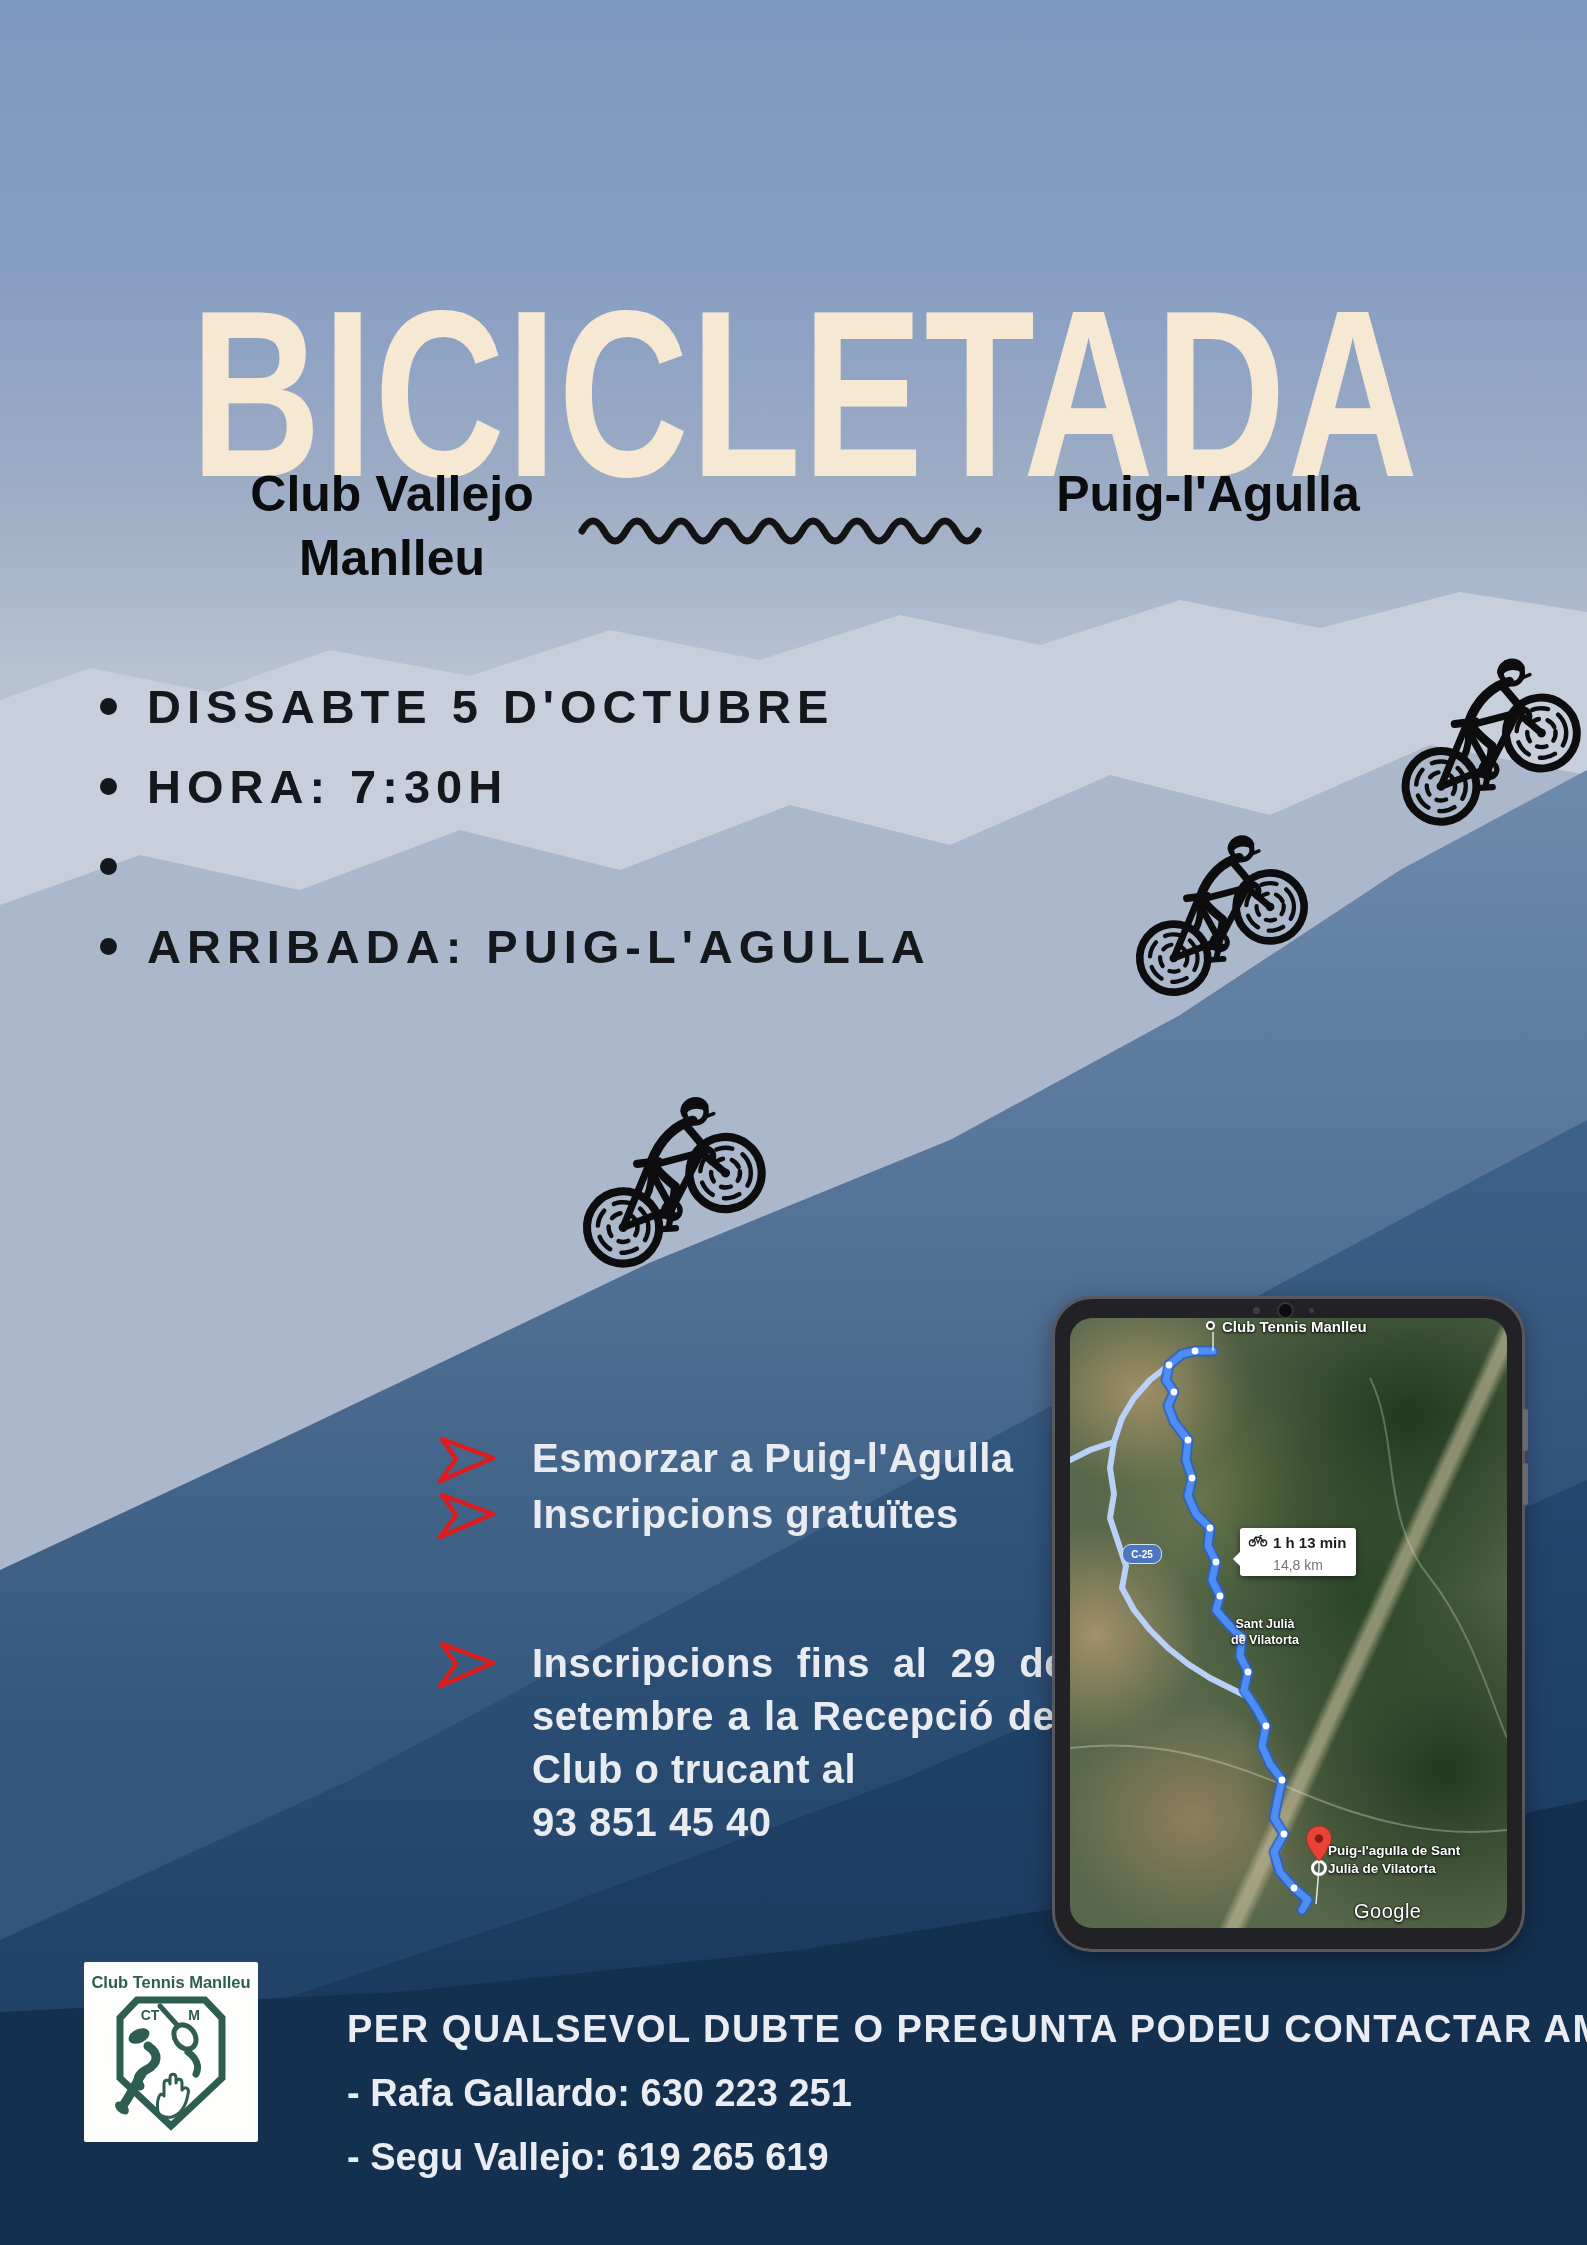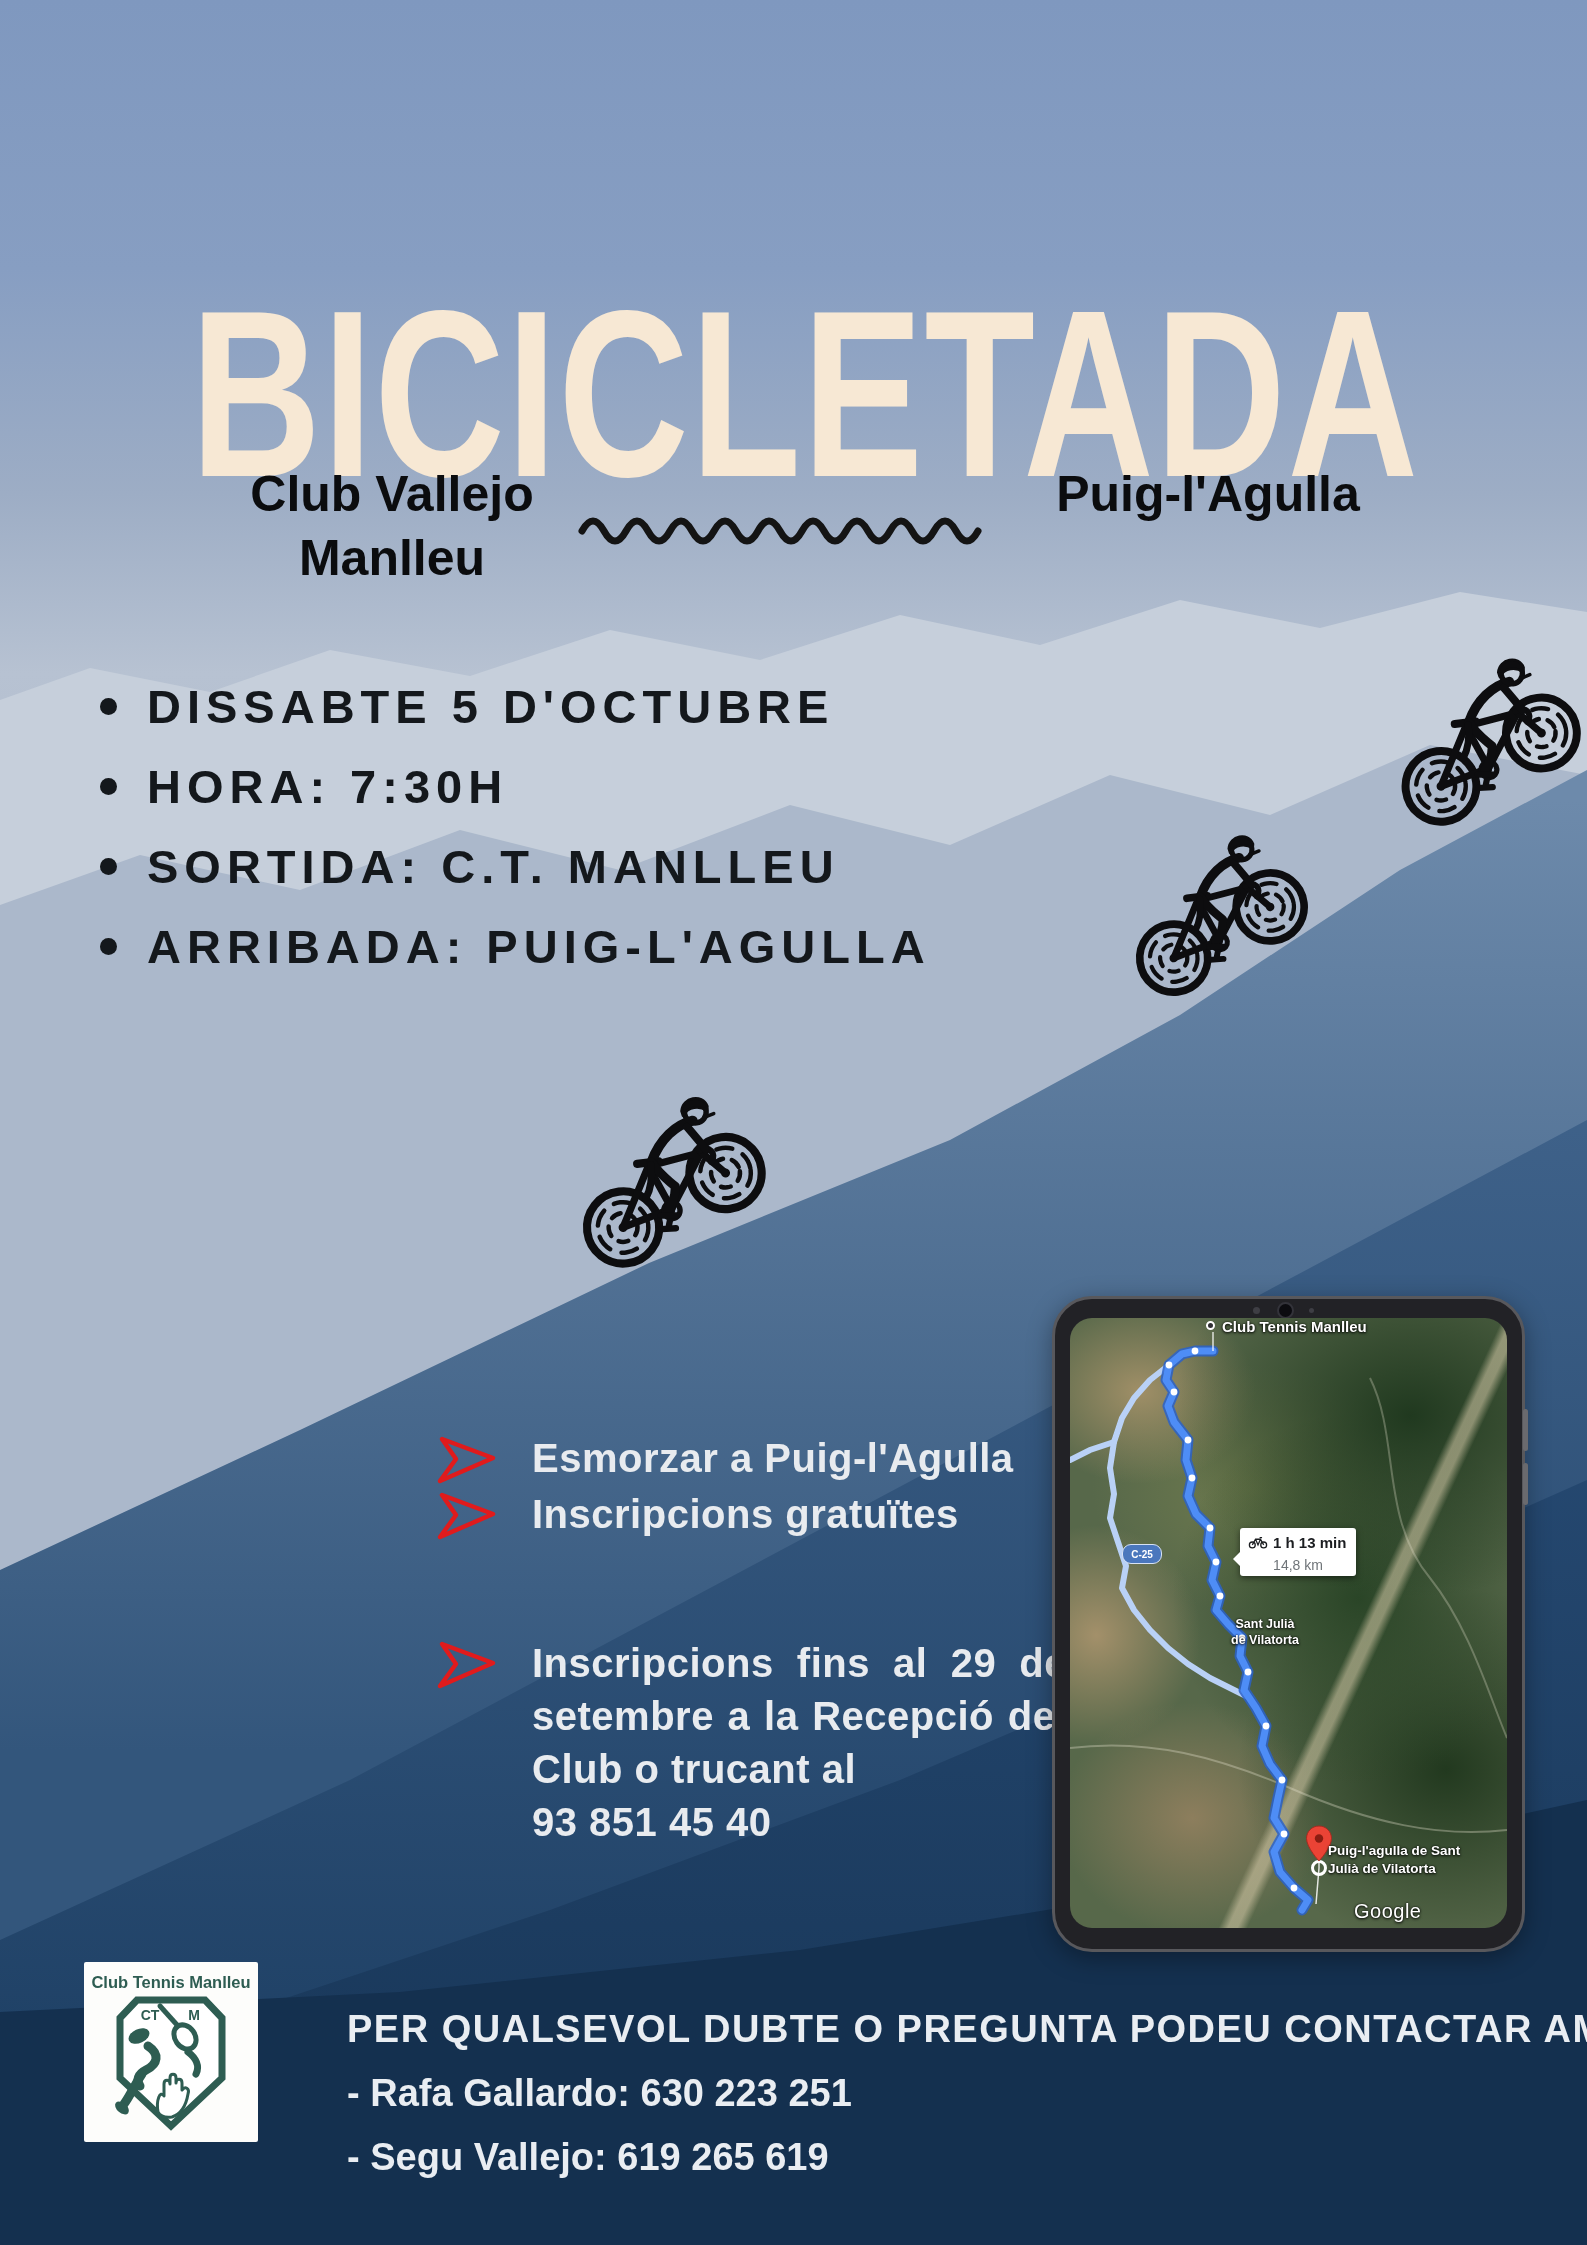--- a/index.html
+++ b/index.html
@@ -54,21 +54,21 @@
   .maplabel{position:absolute;color:#fff;font-weight:bold;
             text-shadow:0 1px 3px rgba(0,0,0,.95),0 0 2px rgba(0,0,0,.8);}
   .start-label{left:152px;top:0px;font-size:15px;}
   .start-dot{position:absolute;left:136px;top:3px;width:9px;height:9px;border-radius:50%;
              background:#2f2f33;border:2.5px solid #fff;box-sizing:border-box;}
   .route-svg{position:absolute;inset:0;width:437px;height:610px;}
   .infobox{position:absolute;left:170px;top:210px;width:116px;height:48px;background:#fff;border-radius:3px;
            box-shadow:0 2px 6px rgba(0,0,0,.5);padding:6px 8px 4px 8px;box-sizing:border-box;}
   .infobox:after{content:"";position:absolute;left:-7px;bottom:10px;border:7px solid transparent;
                  border-right-color:#fff;border-left-width:0;}
-  .ib-row{display:flex;align-items:center;}
+  .ib-row{display:flex;}
   .ib-time{font-size:15px;font-weight:bold;color:#1c1e21;margin-left:5px;white-space:nowrap;}
   .ib-dist{font-size:14px;color:#6f7478;margin-top:6px;text-align:center;}
   .badge{position:absolute;left:52px;top:226px;width:38px;height:18px;background:#4a77bd;border:1px solid #d7e2f4;
          border-radius:9px;color:#fff;font-size:10px;font-weight:bold;display:flex;align-items:center;justify-content:center;}
   .town-label{left:135px;top:298px;width:120px;font-size:12.5px;text-align:center;line-height:16px;font-weight:600;}
   .dest-label{left:258px;top:524px;font-size:13.5px;line-height:18px;}
   .google{left:284px;top:582px;font-size:20px;font-weight:500;letter-spacing:.5px;}
   
   .logo-card{position:absolute;left:84px;top:1962px;width:174px;height:180px;background:#fdfdfb;border-radius:2px;}
   .contact{position:absolute;left:347px;top:2008px;color:#e9edf2;}
@@ -152,21 +152,20 @@
   <div class="detail-row">
     <span class="dot"></span>
     <span class="detail-text">DISSABTE 5 D'OCTUBRE</span>
   </div>
   <div class="detail-row">
     <span class="dot"></span>
     <span class="detail-text">HORA: 7:30H</span>
   </div>
   <div class="detail-row">
     <span class="dot"></span>
-    <span class="detail-text">SORTIDA: C.T. MANLLEU</span>
   </div>
   <div class="detail-row">
     <span class="dot"></span>
     <span class="detail-text">ARRIBADA: PUIG-L'AGULLA</span>
   </div>
 </div>
 
 <svg class="cyclist" style="left:1385px;top:624px;width:200px;height:214px;transform:rotate(-7deg);" viewBox="0 0 226 216">
     <use href="#cyclist-art"></use>
   </svg>

